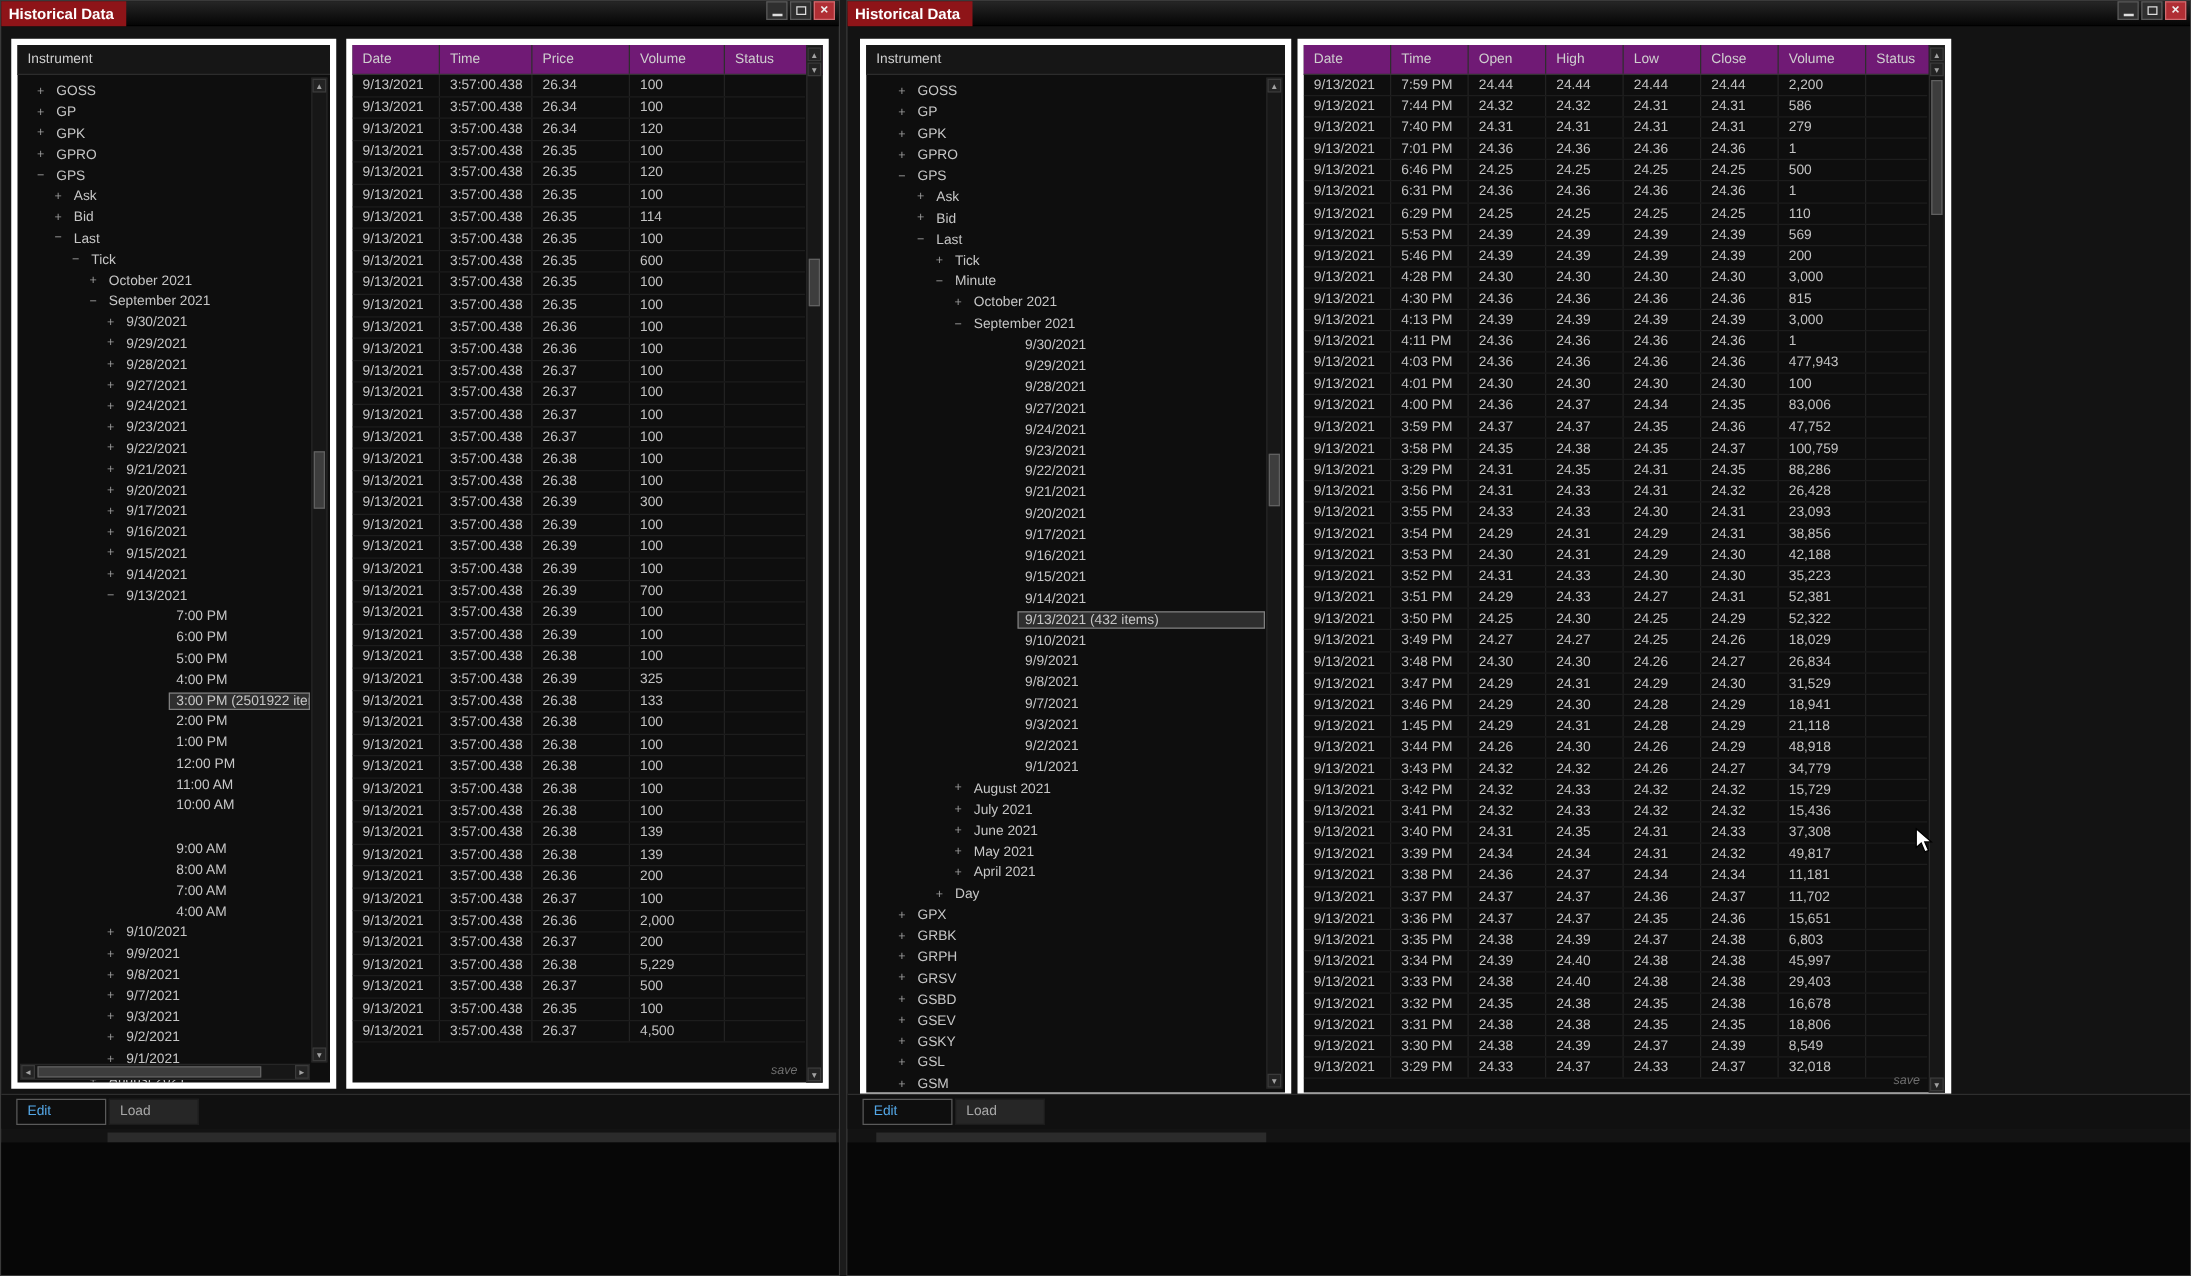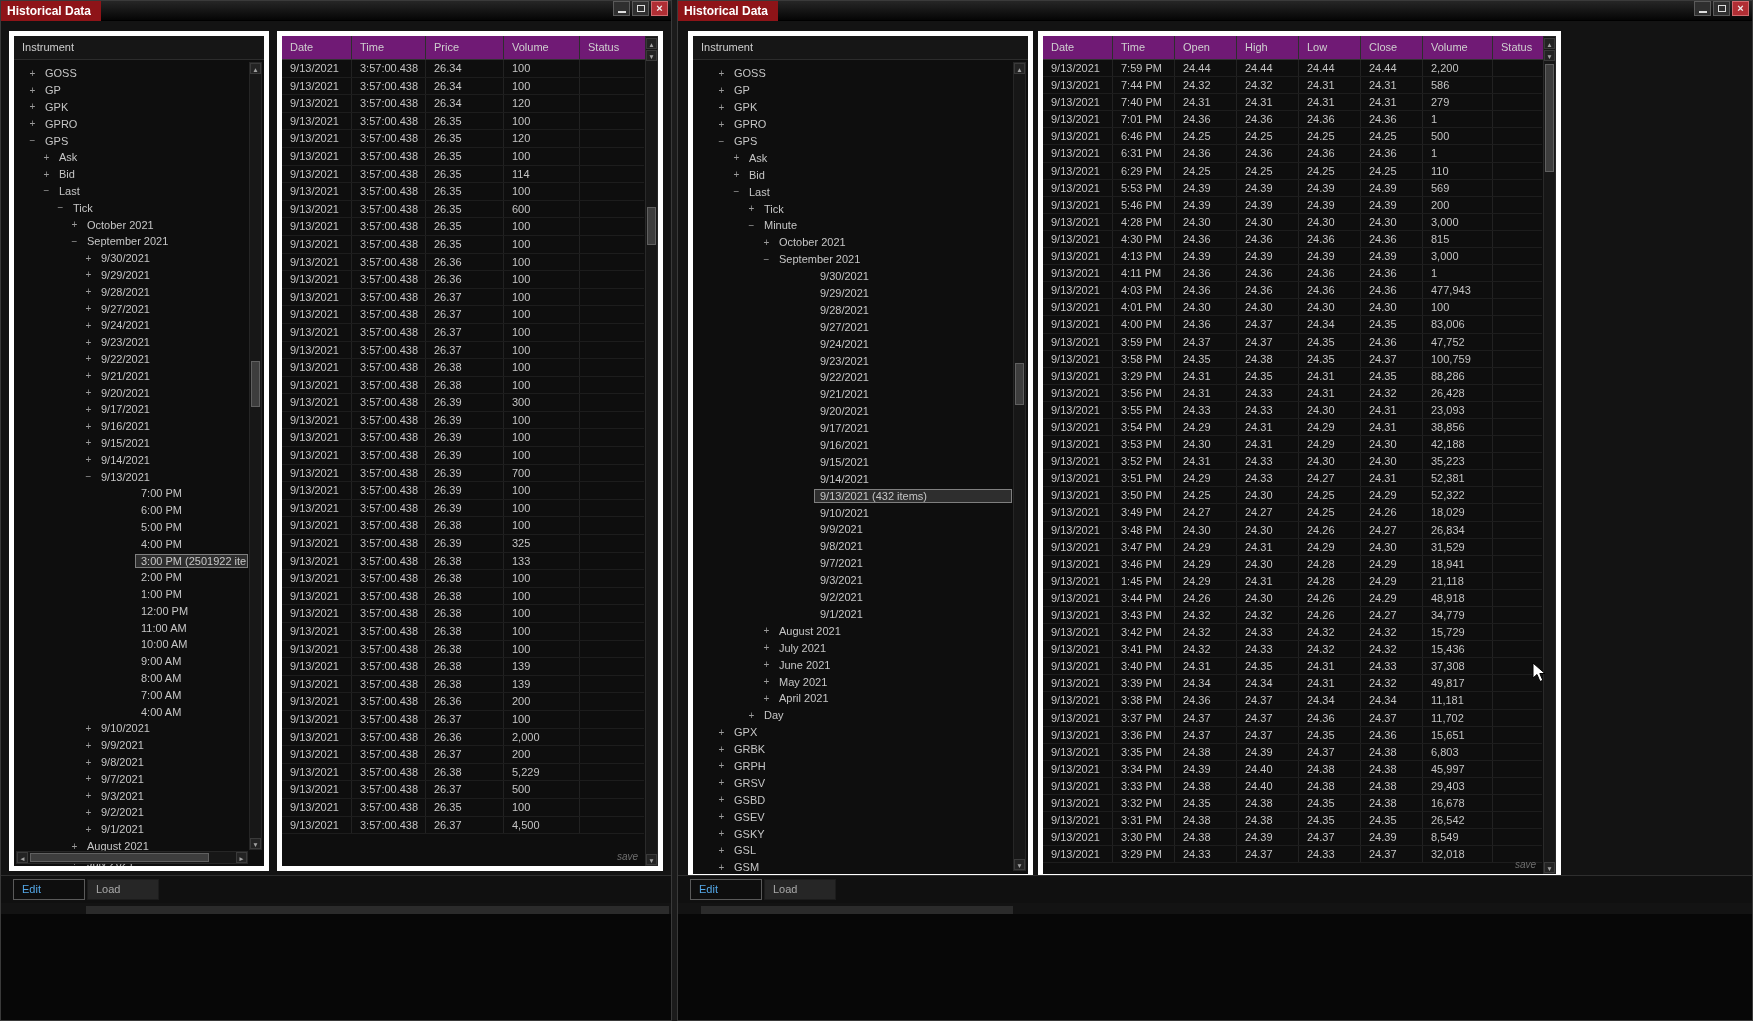--- a/index.html
+++ b/index.html
@@ -235,21 +235,21 @@
           <span class="tlabel">12:00 PM</span>
         </div>
         <div class="tnode" style="padding-left: 108px;">
           <span class="toggle"></span>
           <span class="tlabel">11:00 AM</span>
         </div>
         <div class="tnode" style="padding-left: 108px;">
           <span class="toggle"></span>
           <span class="tlabel">10:00 AM</span>
         </div>
-        <div class="tnode" style="padding-left: 108px;">
+        <div class="tnode" style="padding-left: 108px; margin-top: 18px;">
           <span class="toggle"></span>
           <span class="tlabel">9:00 AM</span>
         </div>
         <div class="tnode" style="padding-left: 108px;">
           <span class="toggle"></span>
           <span class="tlabel">8:00 AM</span>
         </div>
         <div class="tnode" style="padding-left: 108px; align-items: center;">
           <span class="toggle"></span>
           <span class="tlabel">7:00 AM</span>
@@ -1313,21 +1313,21 @@
           <div class="tcell c6">16,678</div>
           <div class="tcell c7"></div>
         </div>
         <div class="trow">
           <div class="tcell c0">9/13/2021</div>
           <div class="tcell c1">3:31 PM</div>
           <div class="tcell c2">24.38</div>
           <div class="tcell c3">24.38</div>
           <div class="tcell c4">24.35</div>
           <div class="tcell c5">24.35</div>
-          <div class="tcell c6">26,542</div>
+          <div class="tcell c6">18,806</div>
           <div class="tcell c7"></div>
         </div>
         <div class="trow">
           <div class="tcell c0">9/13/2021</div>
           <div class="tcell c1">3:30 PM</div>
           <div class="tcell c2">24.38</div>
           <div class="tcell c3">24.39</div>
           <div class="tcell c4">24.37</div>
           <div class="tcell c5">24.39</div>
           <div class="tcell c6">8,549</div>

